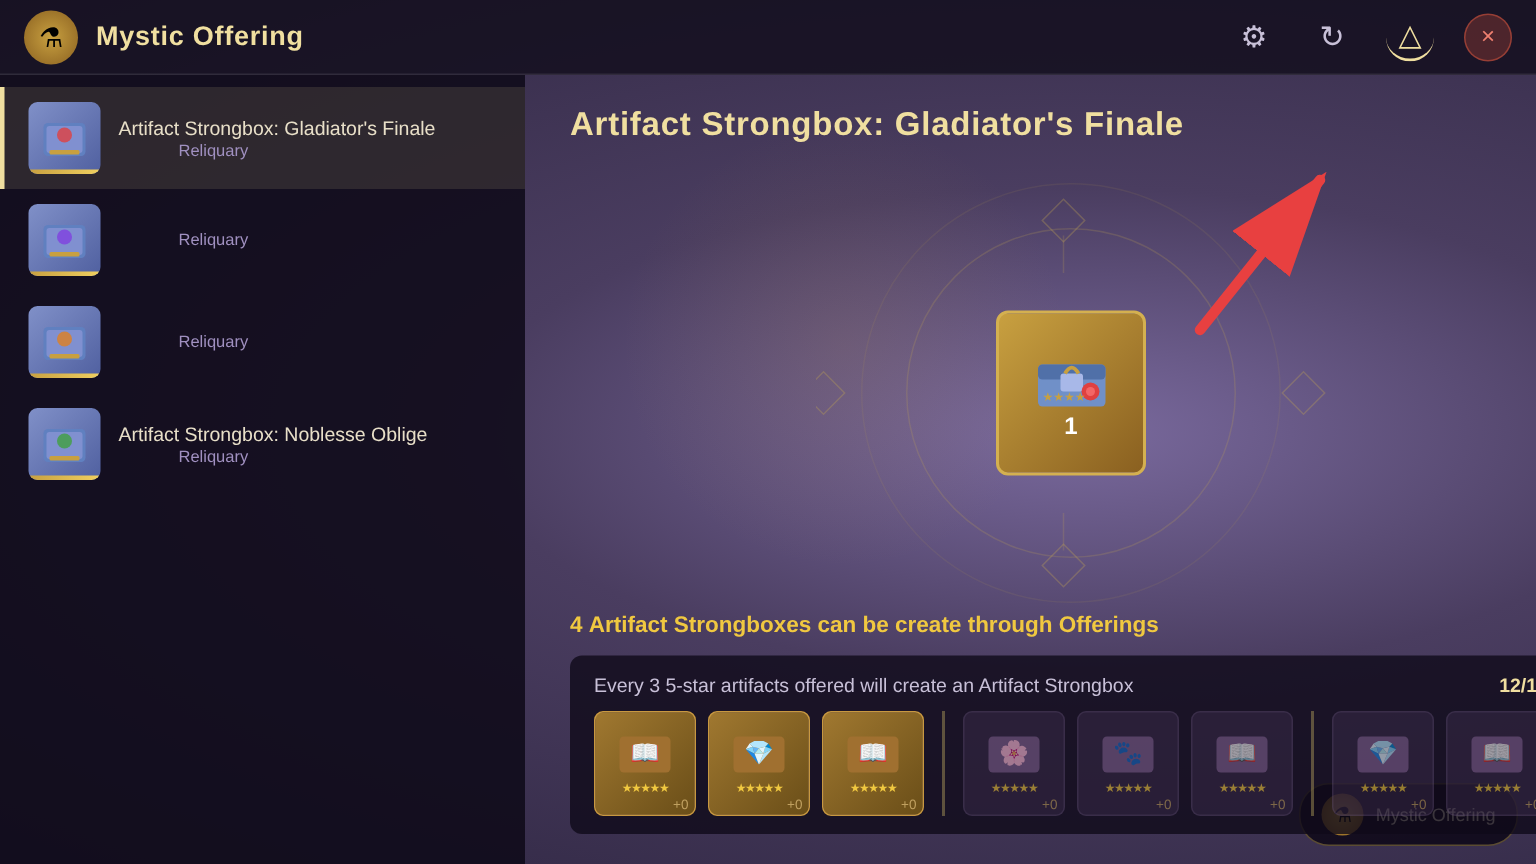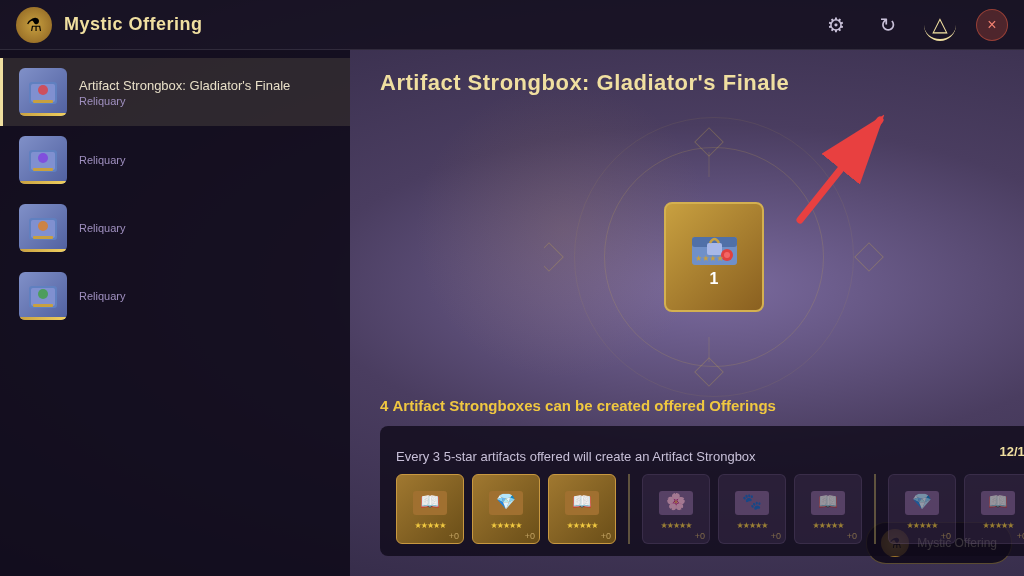--- a/index.html
+++ b/index.html
@@ -169,20 +169,21 @@
     .item-name {
       color: #e8dfc8;
       font-size: 13px;
       font-weight: 500;
       line-height: 1.4;
     }
 
     .item-sub {
       color: #a090c0;
       font-size: 11px;
+      margin-left: 40px;
     }
 
     .arrow-indicator {
       position: absolute;
       left: -12px;
       width: 0;
       height: 0;
       border-top: 8px solid transparent;
       border-bottom: 8px solid transparent;
       border-left: 10px solid #f0dfa0;
@@ -275,21 +276,20 @@
     .offering-bar-header {
       display: flex;
       justify-content: space-between;
       align-items: center;
       margin-bottom: 10px;
     }
 
     .offering-bar-label {
       color: #c8c0d8;
       font-size: 13px;
-      margin-top: 11px;
     }
 
     .offering-bar-count {
       color: #f0dfa0;
       font-size: 13px;
       font-weight: 700;
     }
 
     .artifacts-row {
       display: flex;
@@ -451,20 +451,21 @@
       <div class="sidebar-item">
         <div class="item-icon">
           <svg width="36" height="36" viewBox="0 0 36 36">
             <rect x="4" y="8" width="28" height="22" rx="3" fill="#6080c0"></rect>
             <rect x="6" y="10" width="24" height="18" rx="2" fill="#8090d0"></rect>
             <circle cx="18" cy="16" r="5" fill="#40a040" opacity="0.8"></circle>
             <rect x="8" y="26" width="20" height="3" rx="1" fill="#c8a040"></rect>
           </svg>
         </div>
         <div class="item-text">
+          <div class="item-name">Artifact Strongbox: Noblesse Oblige</div>
           <div class="item-sub">Reliquary</div>
         </div>
       </div>
     </div>
 
     <div class="right-panel">
       <div class="panel-title">Artifact Strongbox: Gladiator's Finale</div>
 
       <svg class="svg-arrow" width="130" height="130" viewBox="0 0 130 130">
         <defs>
@@ -507,21 +508,21 @@
 
             <text x="8" y="36" font-size="8" fill="#c8a040">★★★★</text>
           </svg>
           <div class="strongbox-count">1</div>
         </div>
       </div>
 
       <div class="bottom-info">
         <div class="strongbox-count-text">
           <span>4</span>
-          <span> Artifact Strongboxes can be created offered Offerings</span>
+          <span> Artifact Strongboxes can be create through Offerings</span>
         </div>
 
         <div class="offering-bar">
           <div class="offering-bar-header">
             <span class="offering-bar-label">Every 3 5-star artifacts offered will create an Artifact Strongbox</span>
             <span class="offering-bar-count">12/12</span>
           </div>
 
           <div class="artifacts-row">
 

